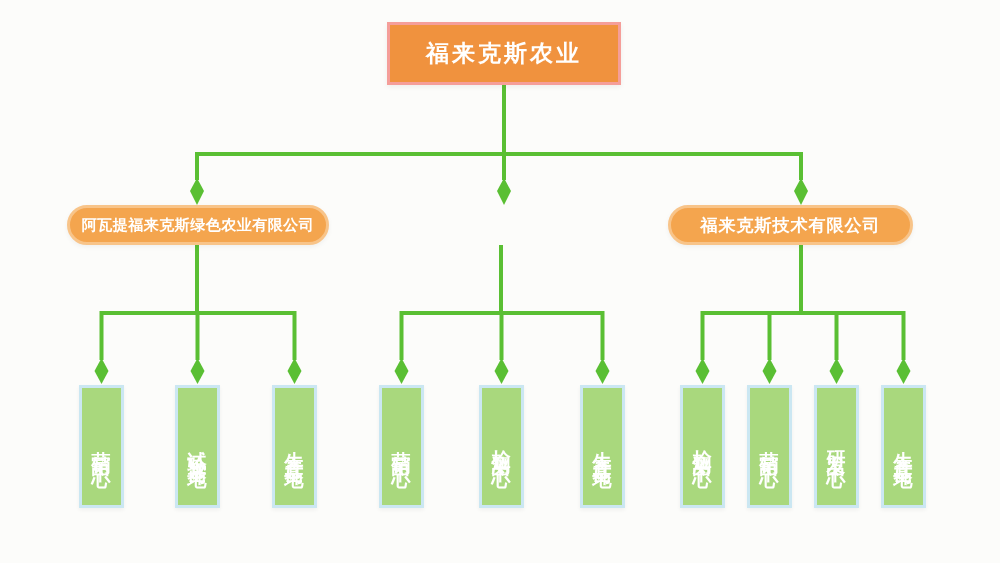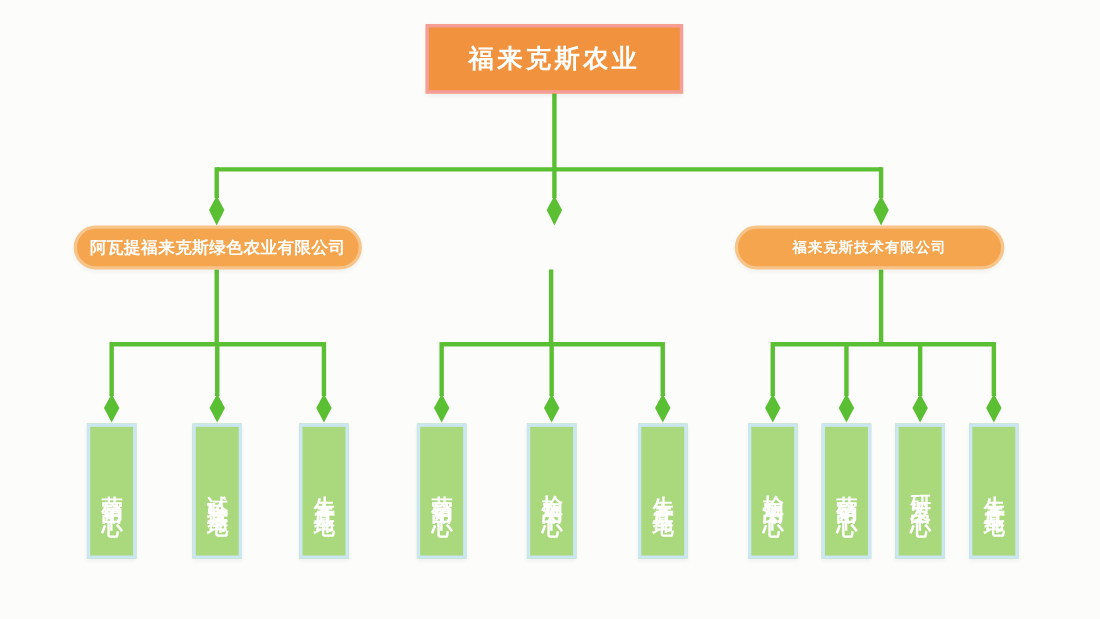--- a/index.html
+++ b/index.html
@@ -44,21 +44,21 @@
     top:205px;height:40px;
     background:var(--company-fill);
     border:3px solid var(--company-border);
     border-radius:20px;
     font-size:16px;letter-spacing:0.5px;
     box-shadow:0 2px 5px rgba(0,0,0,0.05);
     white-space:nowrap;
   }
   .company-1{left:53px;width:262px;font-size:15px;}
   .company-2{left:332px;width:308px;font-size:15px;}
-  .company-3{left:654px;width:245px;font-size:13px;letter-spacing:1px;font-family:Liberation Mono, monospace;}
+  .company-3{left:654px;width:245px;font-size:17px;letter-spacing:1px;font-family:Liberation Mono, monospace;}
   .dept{
     top:385px;width:45px;height:123px;
     background:var(--department-fill);
     border:3px solid var(--department-border);
     font-size:19px;
     box-shadow:0 2px 4px rgba(0,0,0,0.05);
   }
   .dept span{
     writing-mode:vertical-rl;
     text-orientation:upright;

